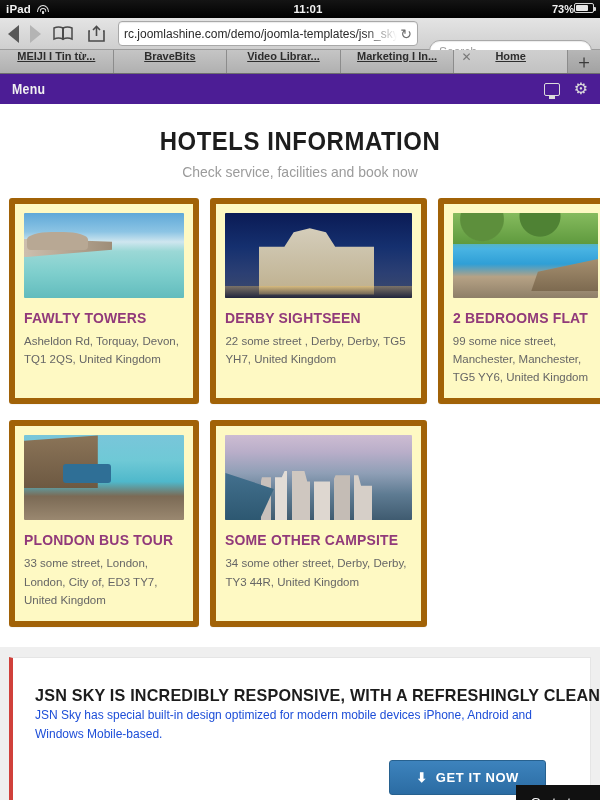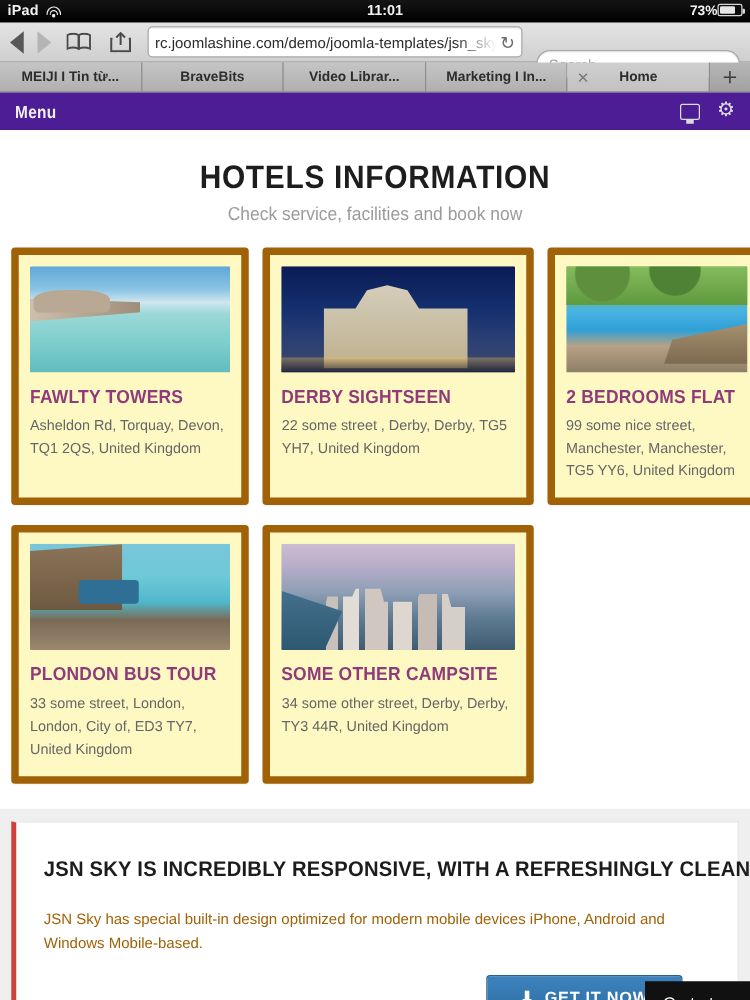--- a/index.html
+++ b/index.html
@@ -85,23 +85,23 @@
   .tab-bar {
     height: 24px; width: 600px;
     background: linear-gradient(#a8a8a8, #949494);
     display: flex; align-items: stretch;
     border-bottom: 1px solid #6e6e6e;
   }
   .tab {
     flex: 1 1 0; min-width: 0;
     background: linear-gradient(#c5c5c5, #b0b0b0);
     border-right: 1px solid #8c8c8c;
-    display: flex; align-items: center; justify-content: center;
+    display: flex; justify-content: center;
     font-size: 11px; color: #2d2d2d; font-weight: bold;
-    padding: 0 6px; overflow: hidden; white-space: nowrap;
+    padding: 0 6px; overflow: hidden; white-space: nowrap; text-decoration: underline;
   }
   .tab.active {
     background: linear-gradient(#cfcfcf, #c2c2c2);
     position: relative; justify-content: center;
   }
   .tab .tab-close {
     position: absolute; left: 7px; color: #777; font-size: 12px; font-weight: normal;
   }
   .tab-add {
     flex: 0 0 32px; display: flex; align-items: center; justify-content: center;
@@ -217,21 +217,21 @@
     background: #fff; border-left: 4px solid #d0403b;
     border-top: 1px solid #e5e5e5; border-right: 1px solid #e5e5e5;
     padding: 28px 22px 18px; position: relative; min-height: 150px;
   }
   .promo-title {
     font-family: "Liberation Sans Narrow", "Liberation Sans", sans-serif;
     font-size: 17px; font-weight: bold; color: #1c1c1c;
     letter-spacing: .2px; transform: scaleX(.95); transform-origin: left center;
     white-space: nowrap;
   }
-  .promo-text { font-size: 12px; color: #a16207; line-height: 1.6; margin-top: 20px; max-width: 530px; }
+  .promo-text { font-size: 12px; color: #1d4ed8; line-height: 1.6; margin-top: 0; max-width: 530px; }
   .promo-actions { display: flex; justify-content: flex-end; margin-top: 16px; padding-right: 22px; }
   .btn-get {
     background: linear-gradient(#3d83bd, #2b6ca3);
     border: 1px solid #27618f; color: #fff;
     font-family: "Liberation Sans Narrow", "Liberation Sans", sans-serif;
     font-size: 13px; font-weight: bold; letter-spacing: .6px;
     padding: 9px 26px; border-radius: 3px; cursor: pointer;
     display: flex; align-items: center; gap: 8px;
   }
   .dl-icon { font-size: 13px; line-height: 1; }

